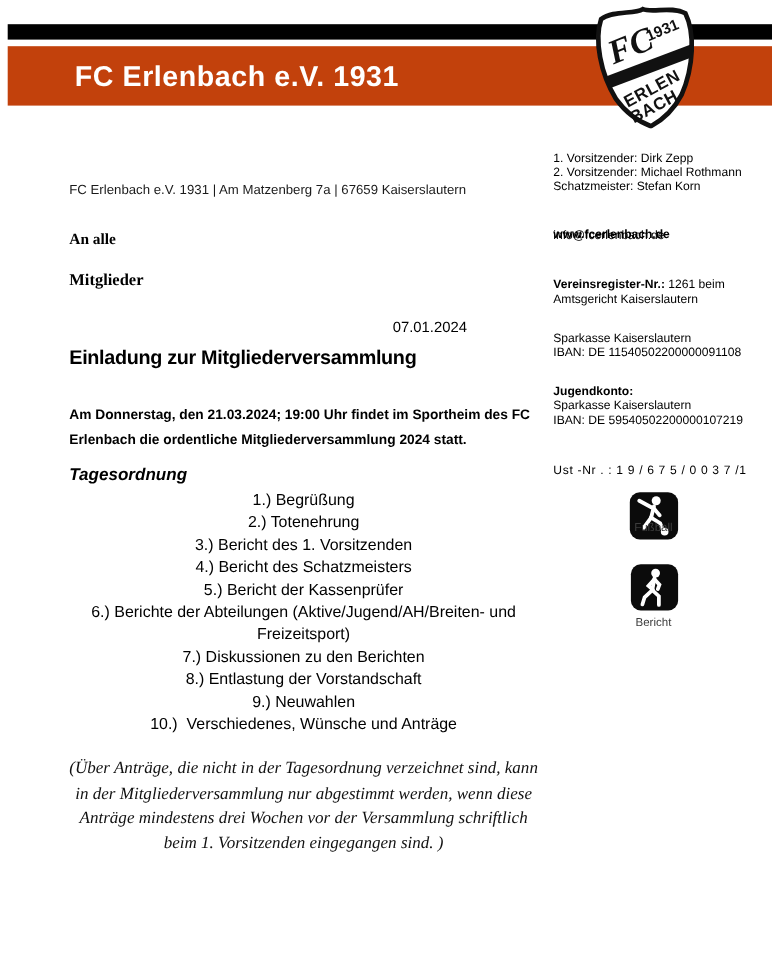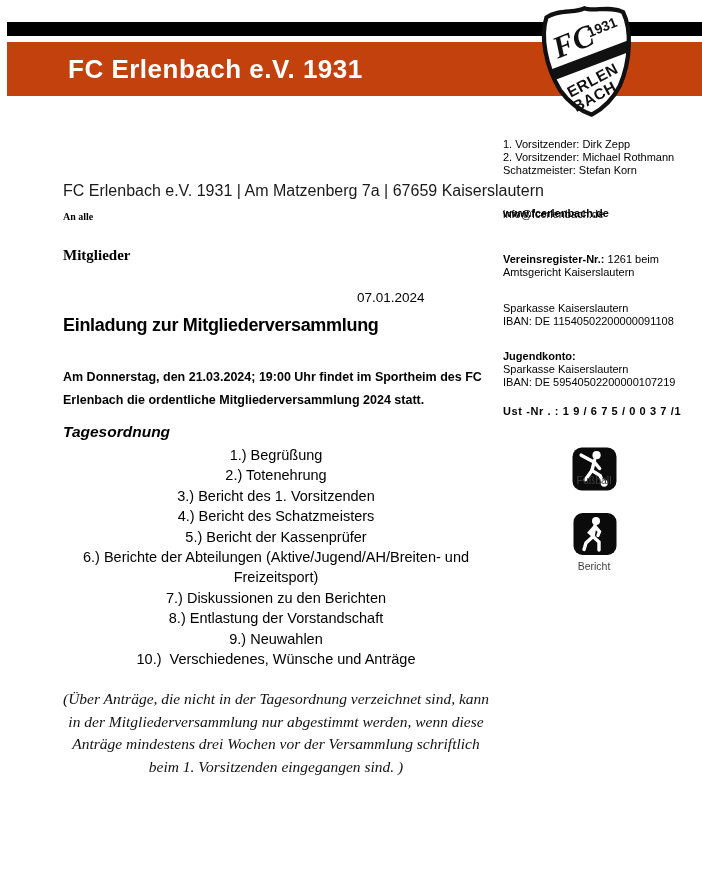--- a/index.html
+++ b/index.html
@@ -9,42 +9,42 @@
     font-family:"Liberation Sans", sans-serif; color:#000; overflow:hidden;
   }
 
   
   .stripe-thin { position:absolute; left:7px; right:0; top:22px; height:14px; background:#000; }
   .banner { position:absolute; left:7px; right:0; top:42px; height:54px; background:#c2410c; display:flex; align-items:center; }
   .banner-title { margin-left:61px; color:#fff; font-size:26px; font-weight:700; letter-spacing:0.5px; white-space:nowrap; }
   .crest { position:absolute; left:529px; top:5px; width:118px; height:112px; transform:rotate(-4deg); }
 
   
-  .sender-line { position:absolute; left:63px; top:182px; font-size:16px; color:#1a1a1a; white-space:nowrap; }
-  .recipient-1 { position:absolute; left:63px; top:211px; font-family:"Liberation Serif", serif; font-weight:700; font-size:10px; }
+  .sender-line { position:absolute; left:63px; top:165px; font-size:12px; color:#1a1a1a; white-space:nowrap; }
+  .recipient-1 { position:absolute; left:63px; top:211px; font-family:"Liberation Serif", serif; font-weight:700; font-size:14px; }
   .recipient-2 { position:absolute; left:63px; top:247px; font-family:"Liberation Serif", serif; font-weight:700; font-size:15px; }
   .letter-date { position:absolute; left:357px; top:290px; font-size:13.5px; }
   .letter-title { position:absolute; left:63px; top:315px; font-size:18px; font-weight:700; letter-spacing:-0.3px; white-space:nowrap; }
   .letter-intro { position:absolute; left:63px; top:366px; width:480px; font-size:12.5px; font-weight:700; line-height:22.5px; }
   .agenda-title { position:absolute; left:63px; top:423px; font-size:15.5px; font-weight:700; font-style:italic; }
   .agenda-list { position:absolute; left:41px; top:445px; width:470px; text-align:center; font-size:14.5px; line-height:20.4px; }
   .note {
     position:absolute; left:61px; top:688px; width:430px; text-align:center;
     font-family:"Liberation Serif", serif; font-style:italic; font-size:15.5px; line-height:22.5px; color:#111;
   }
 
   
   .side { position:absolute; left:503px; width:199px; font-size:11px; line-height:13.2px; }
   .officers { top:138px; }
   .website  { top:207px; font-weight:700; }
   .email    { top:208px; }
   .register { top:253px; }
   .bank1    { top:302px; }
   .youth    { top:350px; }
-  .ust      { top:405px; font-weight:700; letter-spacing:0.6px; }
+  .ust      { top:422px; font-weight:400; letter-spacing:0.6px; }
   .b { font-weight:700; }
 
   
   .picto { position:absolute; width:45px; height:44px; }
   .picto-fussball { left:572px; top:447px; }
   .picto-walking  { left:573px; top:512px; }
   .picto-label { position:absolute; left:559px; width:70px; text-align:center; font-size:10.5px; color:#3d3d3d; }
   .label-fussball { top:474px; }
   .label-walking  { top:560px; }
 </style>

